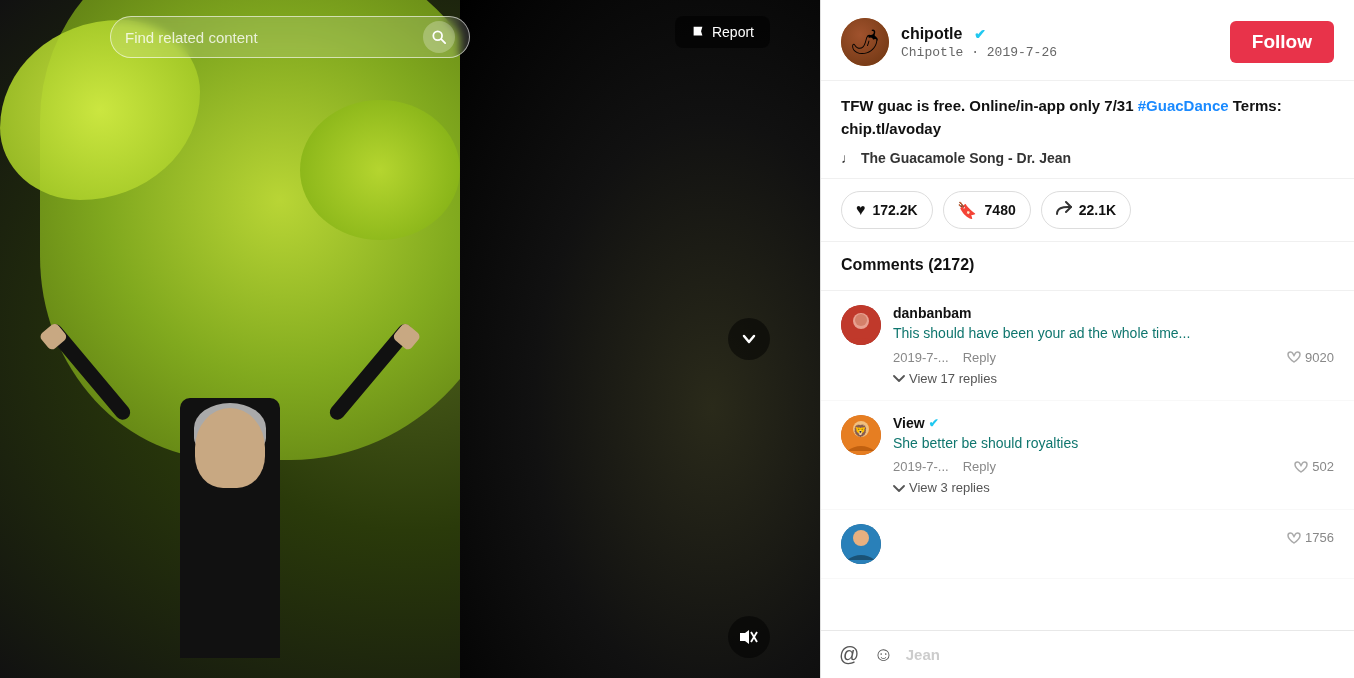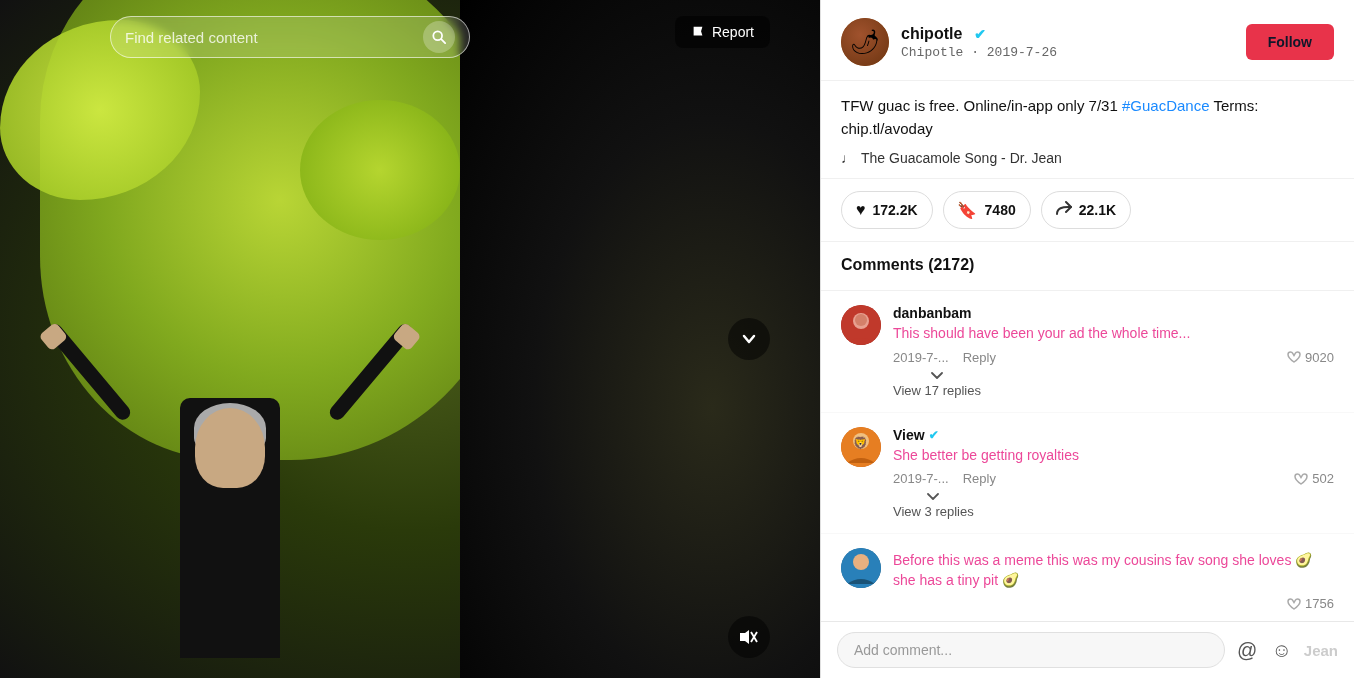--- a/index.html
+++ b/index.html
@@ -280,33 +280,34 @@
 
     .profile-sub {
       font-size: 13px;
       color: #666;
       margin-top: 2px;
       font-family: Liberation Mono, monospace;
     }
 
     .follow-btn {
       background: #e8334a;
-      color: #0f172a;
+      color: #ffffff;
       border: none;
       border-radius: 6px;
       padding: 10px 22px;
-      font-size: 14px;
+      font-size: 19px;
       font-weight: 700;
       cursor: pointer;
     }
 
     
     .post-content {
       padding: 14px 20px 12px;
       border-bottom: 1px solid #f0f0f0;
+      font-weight: bold;
     }
 
     .post-text {
       font-size: 15px;
       color: #111;
       line-height: 1.5;
     }
 
     .post-text .hashtag { color: #1a8aff; }
 
@@ -385,21 +386,21 @@
       font-size: 14px;
       font-weight: 700;
       color: #111;
       display: flex;
       align-items: center;
       gap: 4px;
     }
 
     .comment-text {
       font-size: 14px;
-      color: #ec4899;
+      color: #0f766e;
       margin-top: 3px;
       line-height: 1.4;
     }
 
     .comment-meta {
       display: flex;
       align-items: center;
       gap: 14px;
       margin-top: 6px;
       font-size: 13px;
@@ -428,21 +429,20 @@
       display: flex;
       align-items: center;
       gap: 4px;
       background: none;
       border: none;
       color: #555;
       font-size: 13px;
       cursor: pointer;
       margin-top: 6px;
       padding: 0;
-      flex-direction: column;
     }
 
     
     .comment-input-bar {
       padding: 10px 16px;
       border-top: 1px solid #e8e8e8;
       display: flex;
       align-items: center;
       gap: 10px;
       background: #fff;
@@ -629,21 +629,21 @@
           <circle cx="20" cy="14" r="8" fill="#f0c080"></circle>
           <path d="M6 36 Q20 26 34 36" fill="#c06010"></path>
           <text x="12" y="20" fill="#e67e22" font-size="12" font-weight="bold">🦁</text>
         </svg>
       </div>
       <div class="comment-body">
         <div class="comment-username">
           <span>View</span>
           <span class="verified-badge" style="font-size:12px;">✔</span>
         </div>
-        <div class="comment-text">She better be getting royalties</div>
+        <div class="comment-text">She better be should royalties</div>
         <div class="comment-meta">
           <span>2019-7-...</span>
           <button class="comment-reply-btn">Reply</button>
           <div class="comment-like">
             <svg width="14" height="12" viewBox="0 0 14 12" fill="none">
                 <path d="M7 11C7 11 1 7 1 3.5C1 2.12 2.12 1 3.5 1C4.48 1 5.33 1.57 5.76 2.38L7 4.5L8.24 2.38C8.67 1.57 9.52 1 10.5 1C11.88 1 13 2.12 13 3.5C13 7 7 11 7 11Z" stroke="#aaa" stroke-width="1.5"></path>
               </svg>
             <span>502</span>
           </div>
         </div>
@@ -658,35 +658,33 @@
 
     <div class="comment-item">
       <div class="comment-avatar comment-avatar-3">
         <svg width="40" height="40" viewBox="0 0 40 40">
           <rect width="40" height="40" rx="20" fill="#2980b9"></rect>
           <circle cx="20" cy="14" r="8" fill="#e8b080"></circle>
           <path d="M6 36 Q20 26 34 36" fill="#1a5276"></path>
         </svg>
       </div>
       <div class="comment-body">
-        <div class="comment-text">Before this was a meme this was my cousins fav song she loves 🥑 she has a tiny pit 🥑</div>
         <div class="comment-meta">
           <div class="comment-like">
             <svg width="14" height="12" viewBox="0 0 14 12" fill="none">
                 <path d="M7 11C7 11 1 7 1 3.5C1 2.12 2.12 1 3.5 1C4.48 1 5.33 1.57 5.76 2.38L7 4.5L8.24 2.38C8.67 1.57 9.52 1 10.5 1C11.88 1 13 2.12 13 3.5C13 7 7 11 7 11Z" stroke="#aaa" stroke-width="1.5"></path>
               </svg>
             <span>1756</span>
           </div>
         </div>
       </div>
     </div>
   </div>
 
   <div class="comment-input-bar">
-    <input class="comment-input" type="text" placeholder="Add comment..." style="">
     <button class="comment-at-btn">
       <span>@</span>
     </button>
     <button class="comment-emoji-btn">
       <span>☺</span>
     </button>
     <button class="comment-post-btn">Jean</button>
   </div>
 </div>
 

